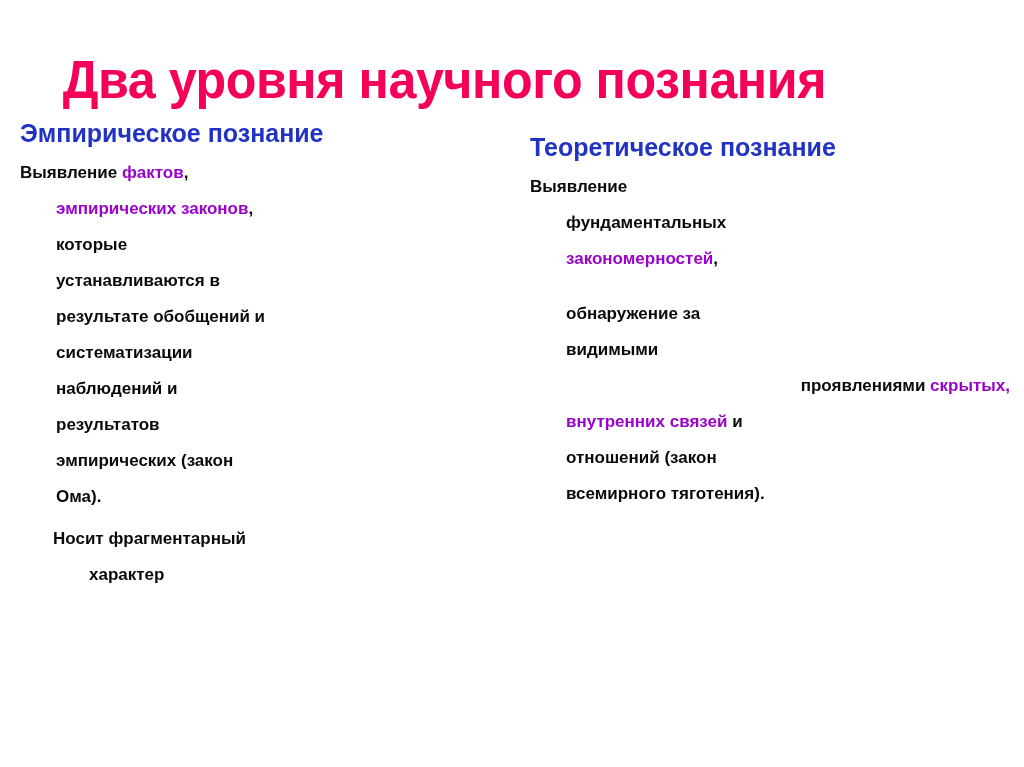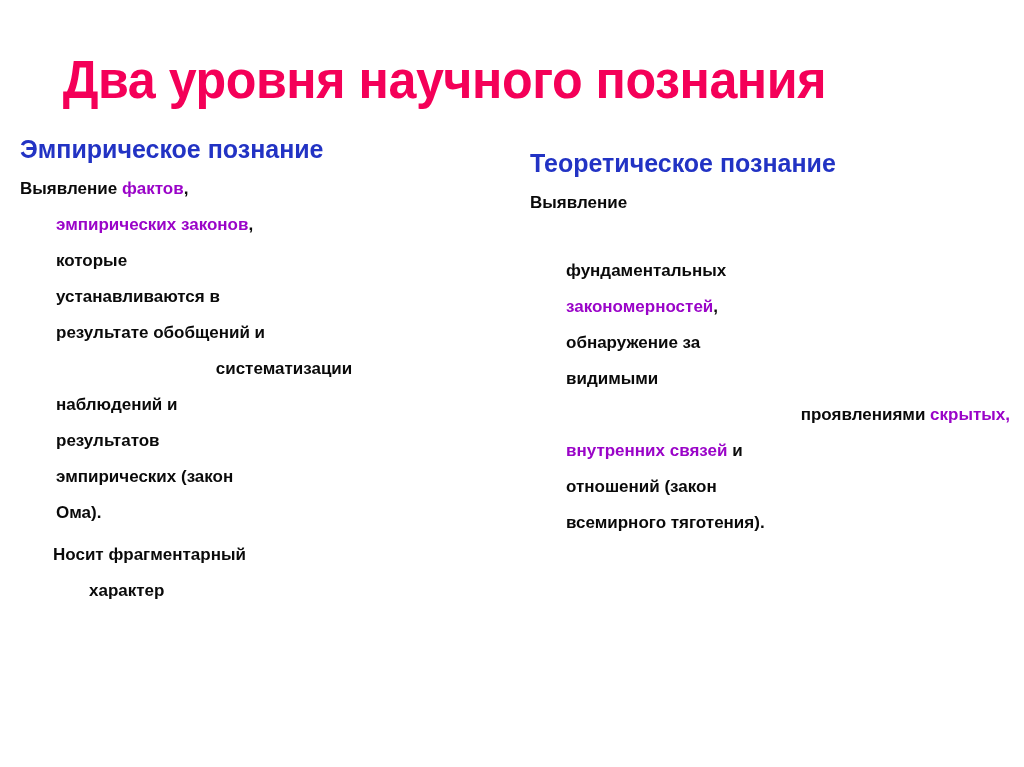--- a/index.html
+++ b/index.html
@@ -48,21 +48,21 @@
   
   .columns {
     position: absolute;
     left: 0;
     top: 118px;
     width: 1024px;
     height: 540px;
   }
   .col {
     position: absolute;
-    top: 16px;
+    top: 0;
   }
   .col-left  { left: 20px;  width: 492px; }
   .col-right { left: 530px; width: 480px; }
 
   .col-right .col-inner { padding-top: 14px; }
 
   .col-heading {
     color: #2233C4;
     font-weight: bold;
     font-size: 25px;
@@ -103,21 +103,21 @@
       <div class="col-inner">
 
         <div class="col-heading">Эмпирическое познание</div>
 
         <p class="para">
           <span class="lb"><span>Выявление </span><span class="hl-purple">фактов</span><span>,</span></span>
           <span class="lb" style="padding-left:36px;"><span class="hl-purple">эмпирических законов</span><span>,</span></span>
           <span class="lb" style="padding-left:36px;">которые</span>
           <span class="lb" style="padding-left:36px;">устанавливаются в</span>
           <span class="lb" style="padding-left:36px;">результате обобщений и</span>
-          <span class="lb" style="padding-left:36px;text-align:center;">систематизации</span>
+          <span class="lb" style="padding-left:36px;">систематизации</span>
           <span class="lb" style="padding-left:36px;">наблюдений и</span>
           <span class="lb" style="padding-left:36px;">результатов</span>
           <span class="lb" style="padding-left:36px;">эмпирических (закон</span>
           <span class="lb" style="padding-left:36px;">Ома).</span>
         </p>
 
         <p class="para">
           <span class="lb">Носит фрагментарный</span>
           <span class="lb" style="padding-left:36px;">характер</span>
         </p>
@@ -125,23 +125,23 @@
       </div>
     </div>
 
     <div class="col col-right">
       <div class="col-inner">
 
         <div class="col-heading">Теоретическое познание</div>
 
         <p class="para">
           <span class="lb">Выявление</span>
-          <span class="lb" style="padding-left:36px;margin-top:32px;">фундаментальных</span>
+          <span class="lb" style="padding-left:36px;">фундаментальных</span>
           <span class="lb" style="padding-left:36px;"><span class="hl-purple">закономерностей</span><span>,</span></span>
-          <span class="lb" style="padding-left:36px;">обнаружение за</span>
+          <span class="lb" style="padding-left:36px;margin-top:19px;">обнаружение за</span>
           <span class="lb" style="padding-left:36px;">видимыми</span>
           <span class="lb" style="padding-left:36px;text-align:right;"><span>проявлениями </span><span class="hl-magenta">скрытых,</span></span>
           <span class="lb" style="padding-left:36px;"><span class="hl-magenta">внутренних связей</span><span> и</span></span>
           <span class="lb" style="padding-left:36px;">отношений (закон</span>
           <span class="lb" style="padding-left:36px;">всемирного тяготения).</span>
         </p>
 
       </div>
     </div>
 

